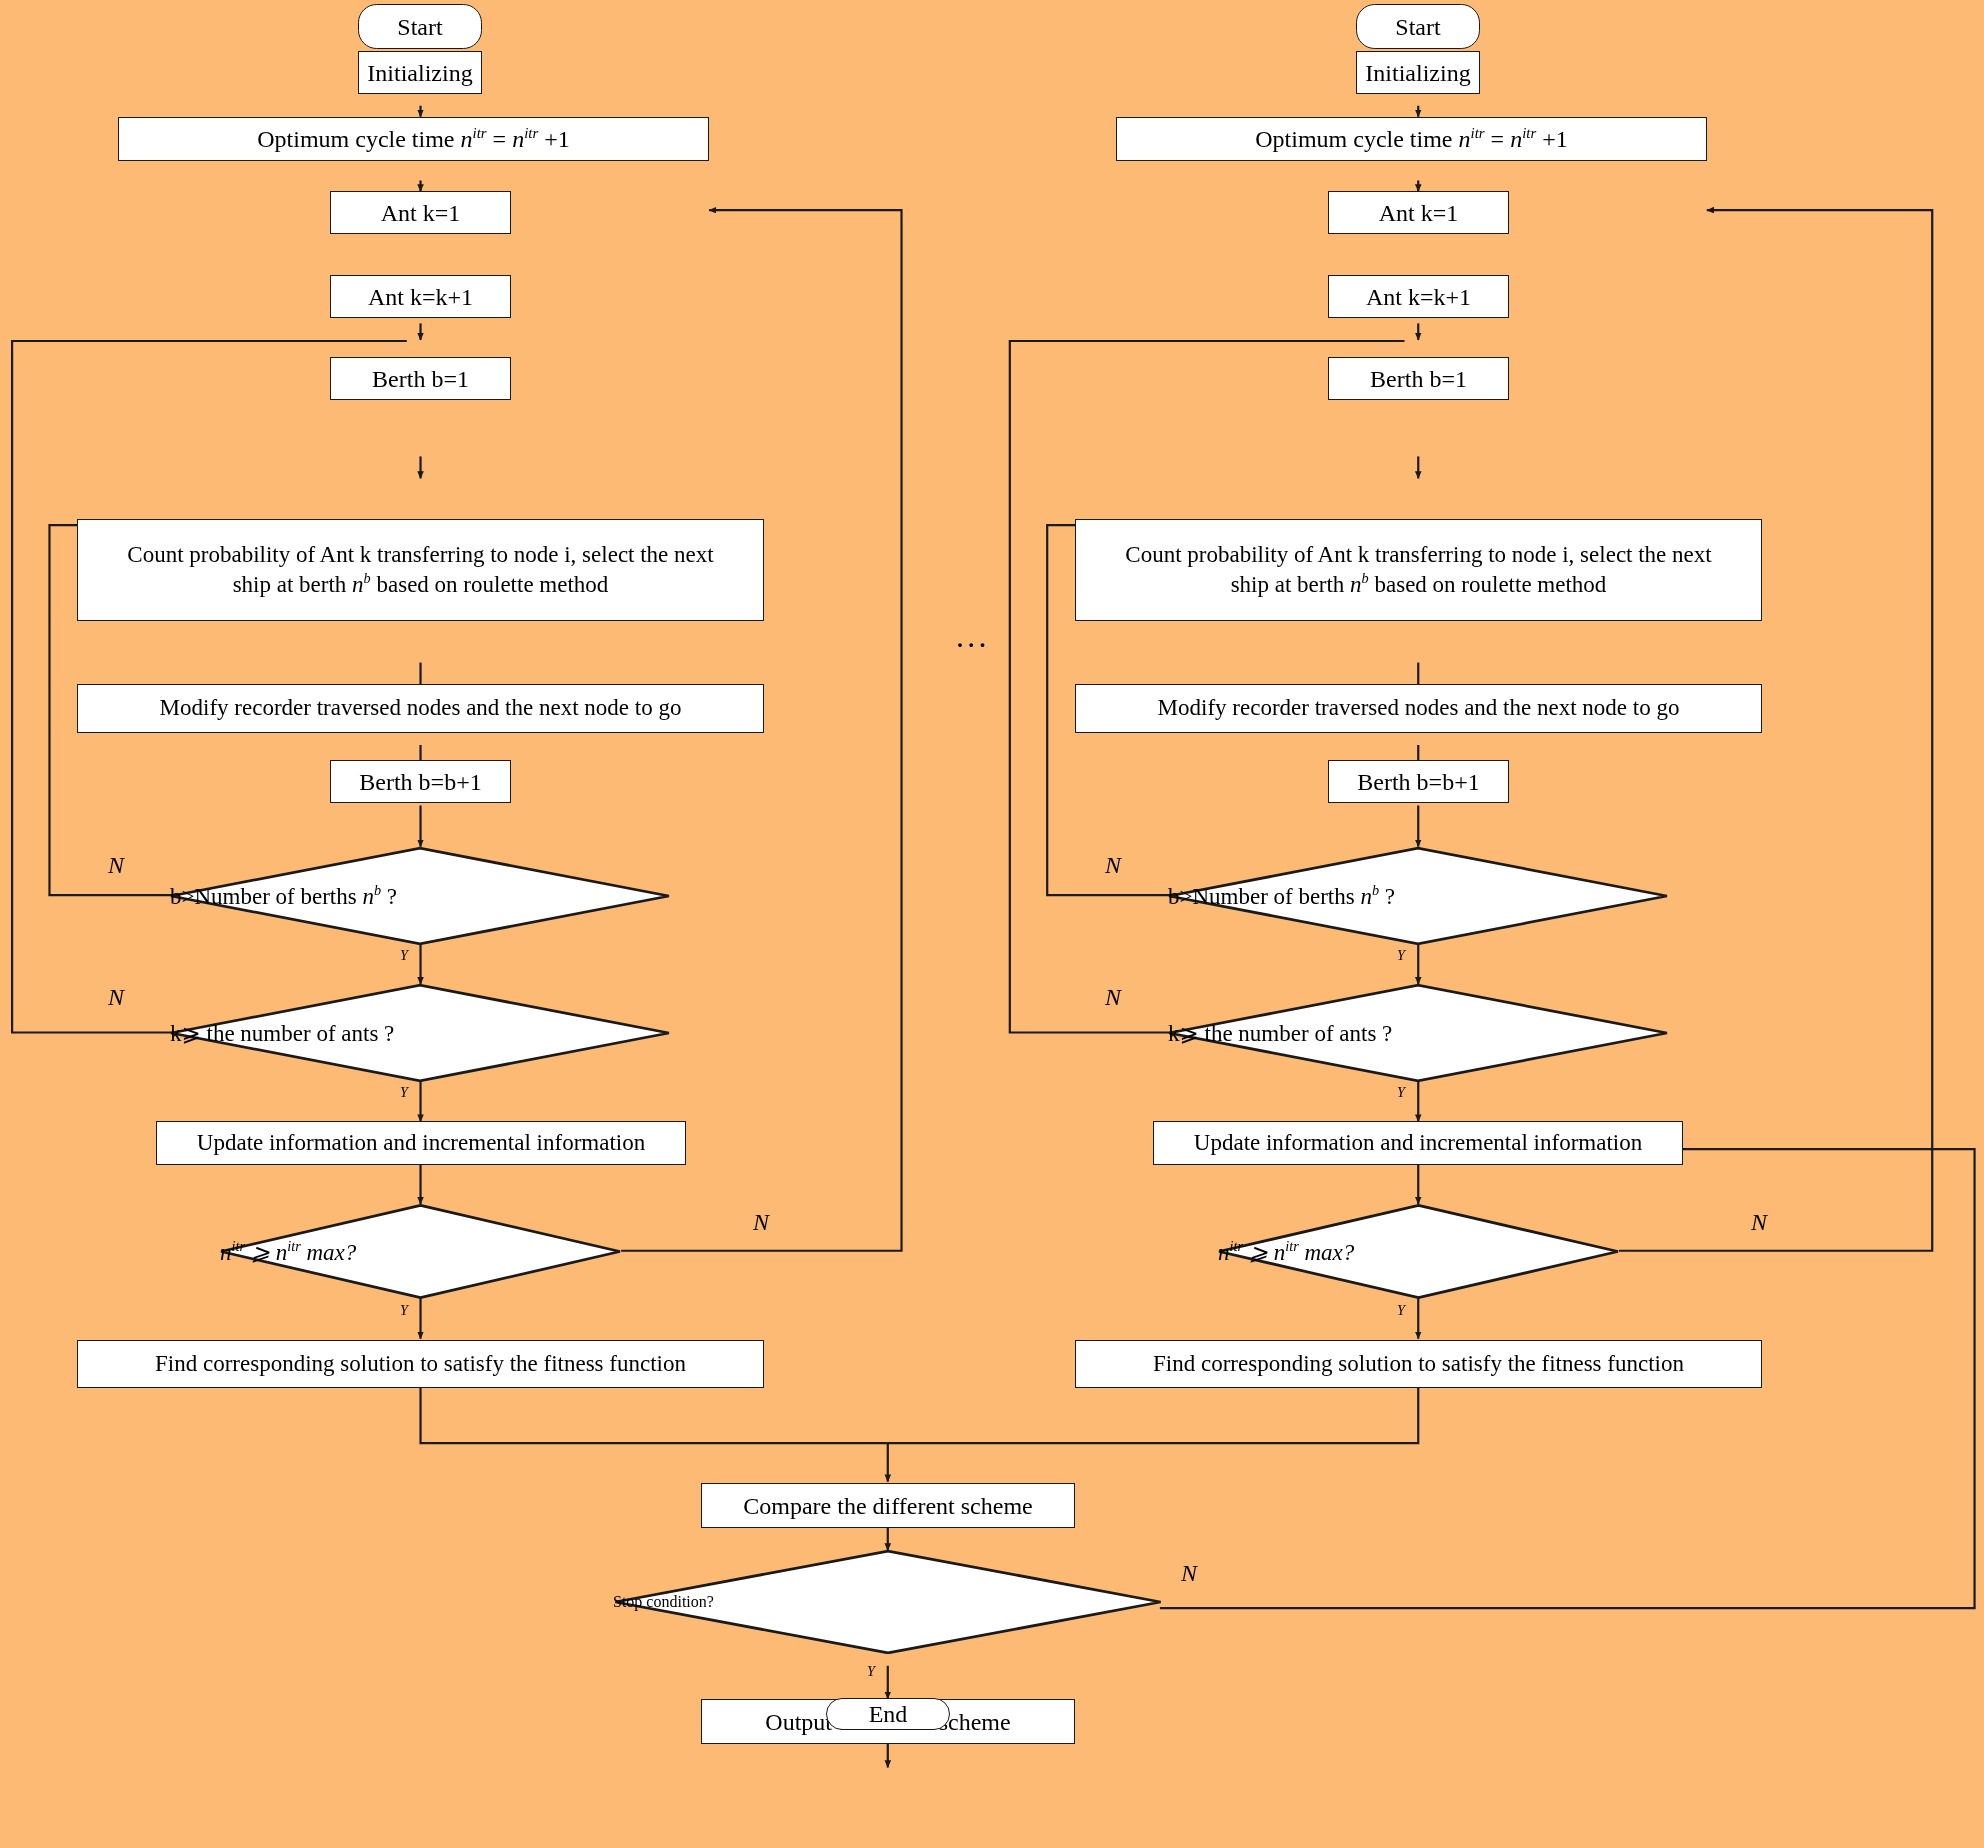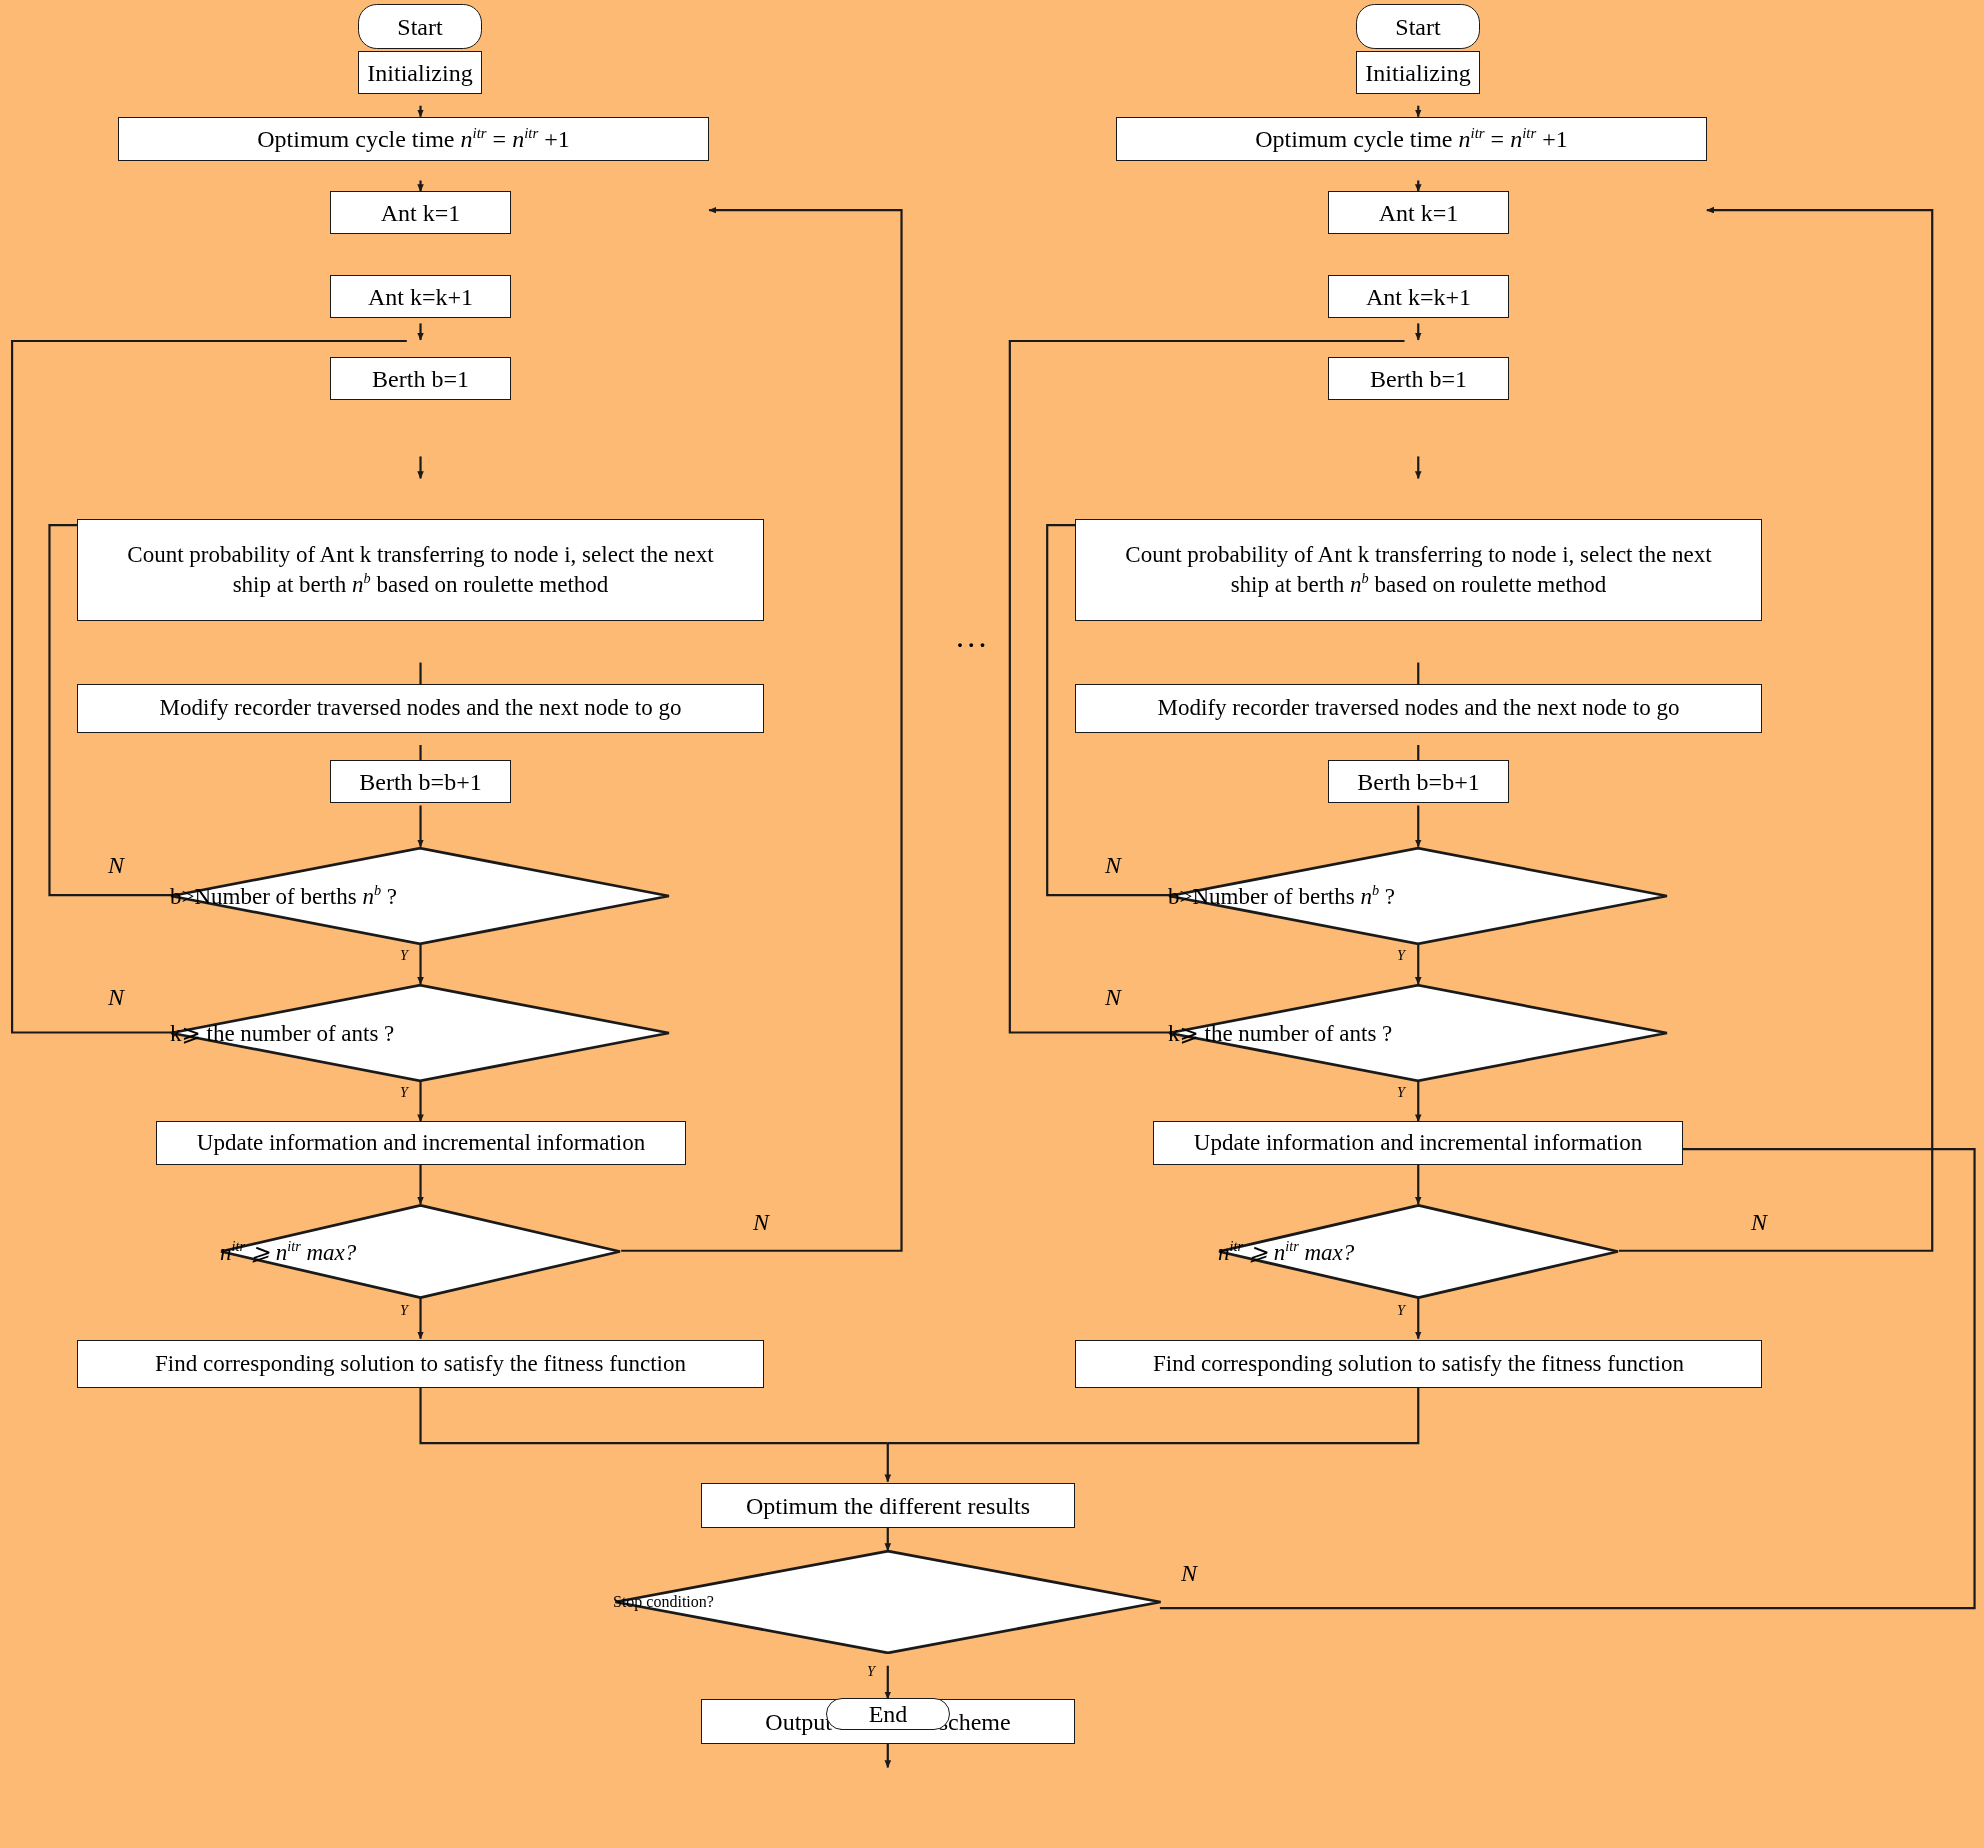--- a/index.html
+++ b/index.html
@@ -262,21 +262,21 @@
   </div>
 
   <div class="edgelabel" style="left:1105px;top:852px;font-size:24px;">N</div>
   <div class="edgelabel" style="left:1105px;top:984px;font-size:24px;">N</div>
   <div class="edgelabel" style="left:1751px;top:1209px;font-size:24px;">N</div>
   <div class="ylabel" style="left:1397px;top:947px;">Y</div>
   <div class="ylabel" style="left:1397px;top:1084px;">Y</div>
   <div class="ylabel" style="left:1397px;top:1302px;">Y</div>
 
   <div class="node proc" style="left:701px;top:1483px;width:374px;height:45px;font-size:24px;">
-    <span class="txt">Optimum the different results</span>
+    <span class="txt">Compare the different scheme</span>
   </div>
 
   <div class="diamond" style="left:613px;top:1550px;width:550px;height:104px;">
     <svg viewBox="0 0 1000 190" width="550" height="104">
       <polygon points="500,2 998,95 500,188 2,95" fill="#fff" stroke="#1a1a1a" stroke-width="5"></polygon>
     </svg>
     <div class="dlabel" style="font-size:16px;">
       <span>Stop condition?</span>
     </div>
   </div>

